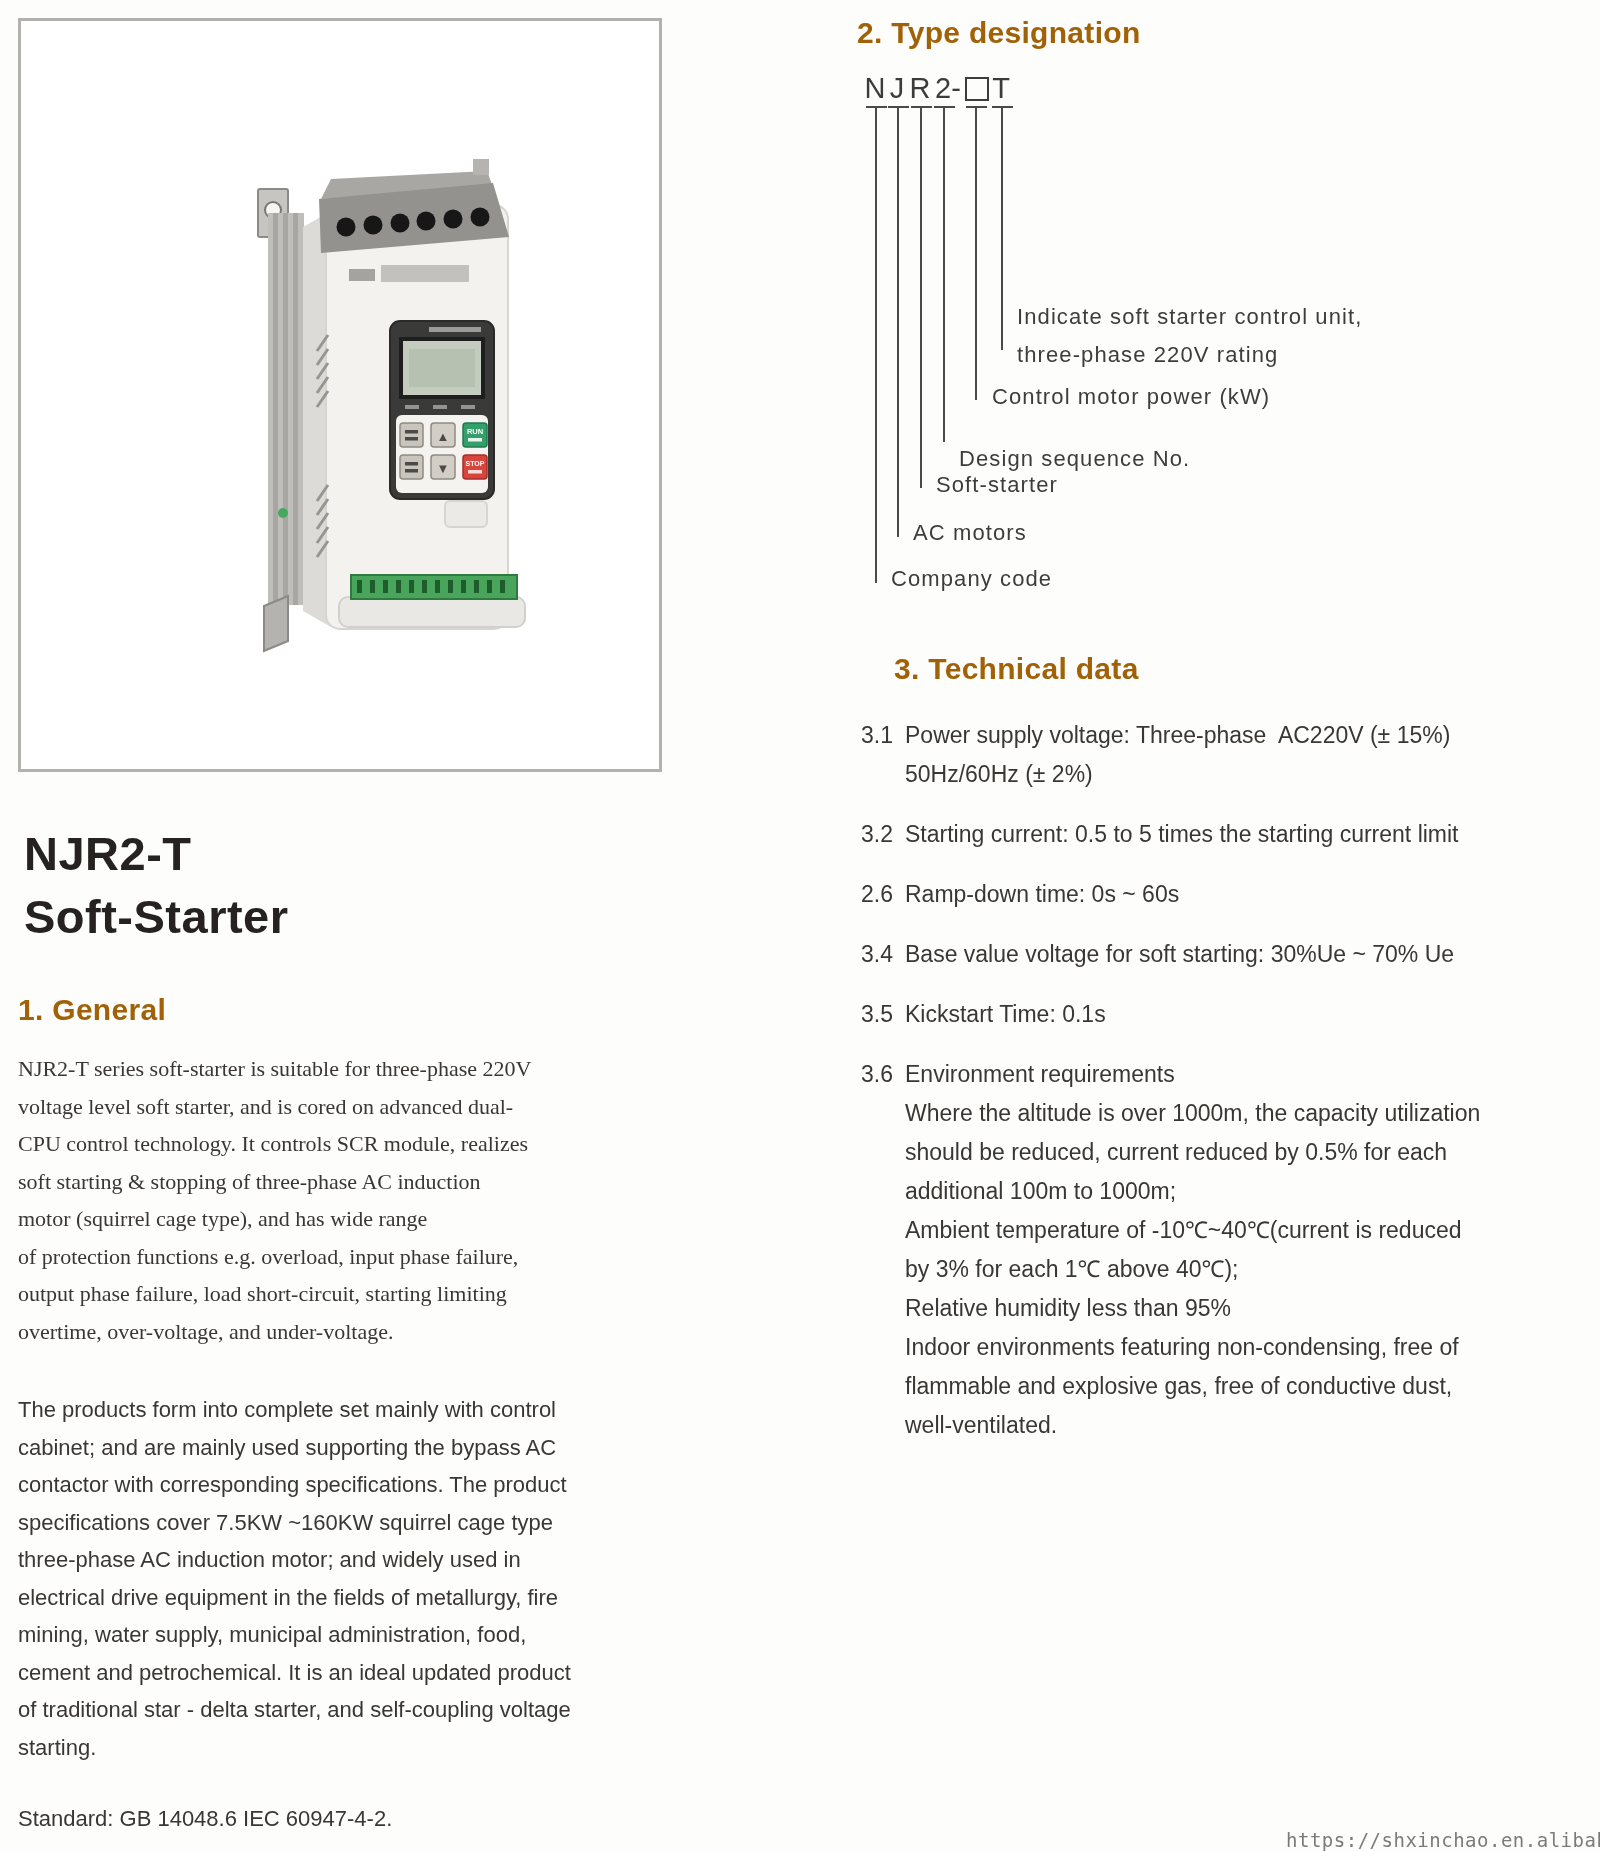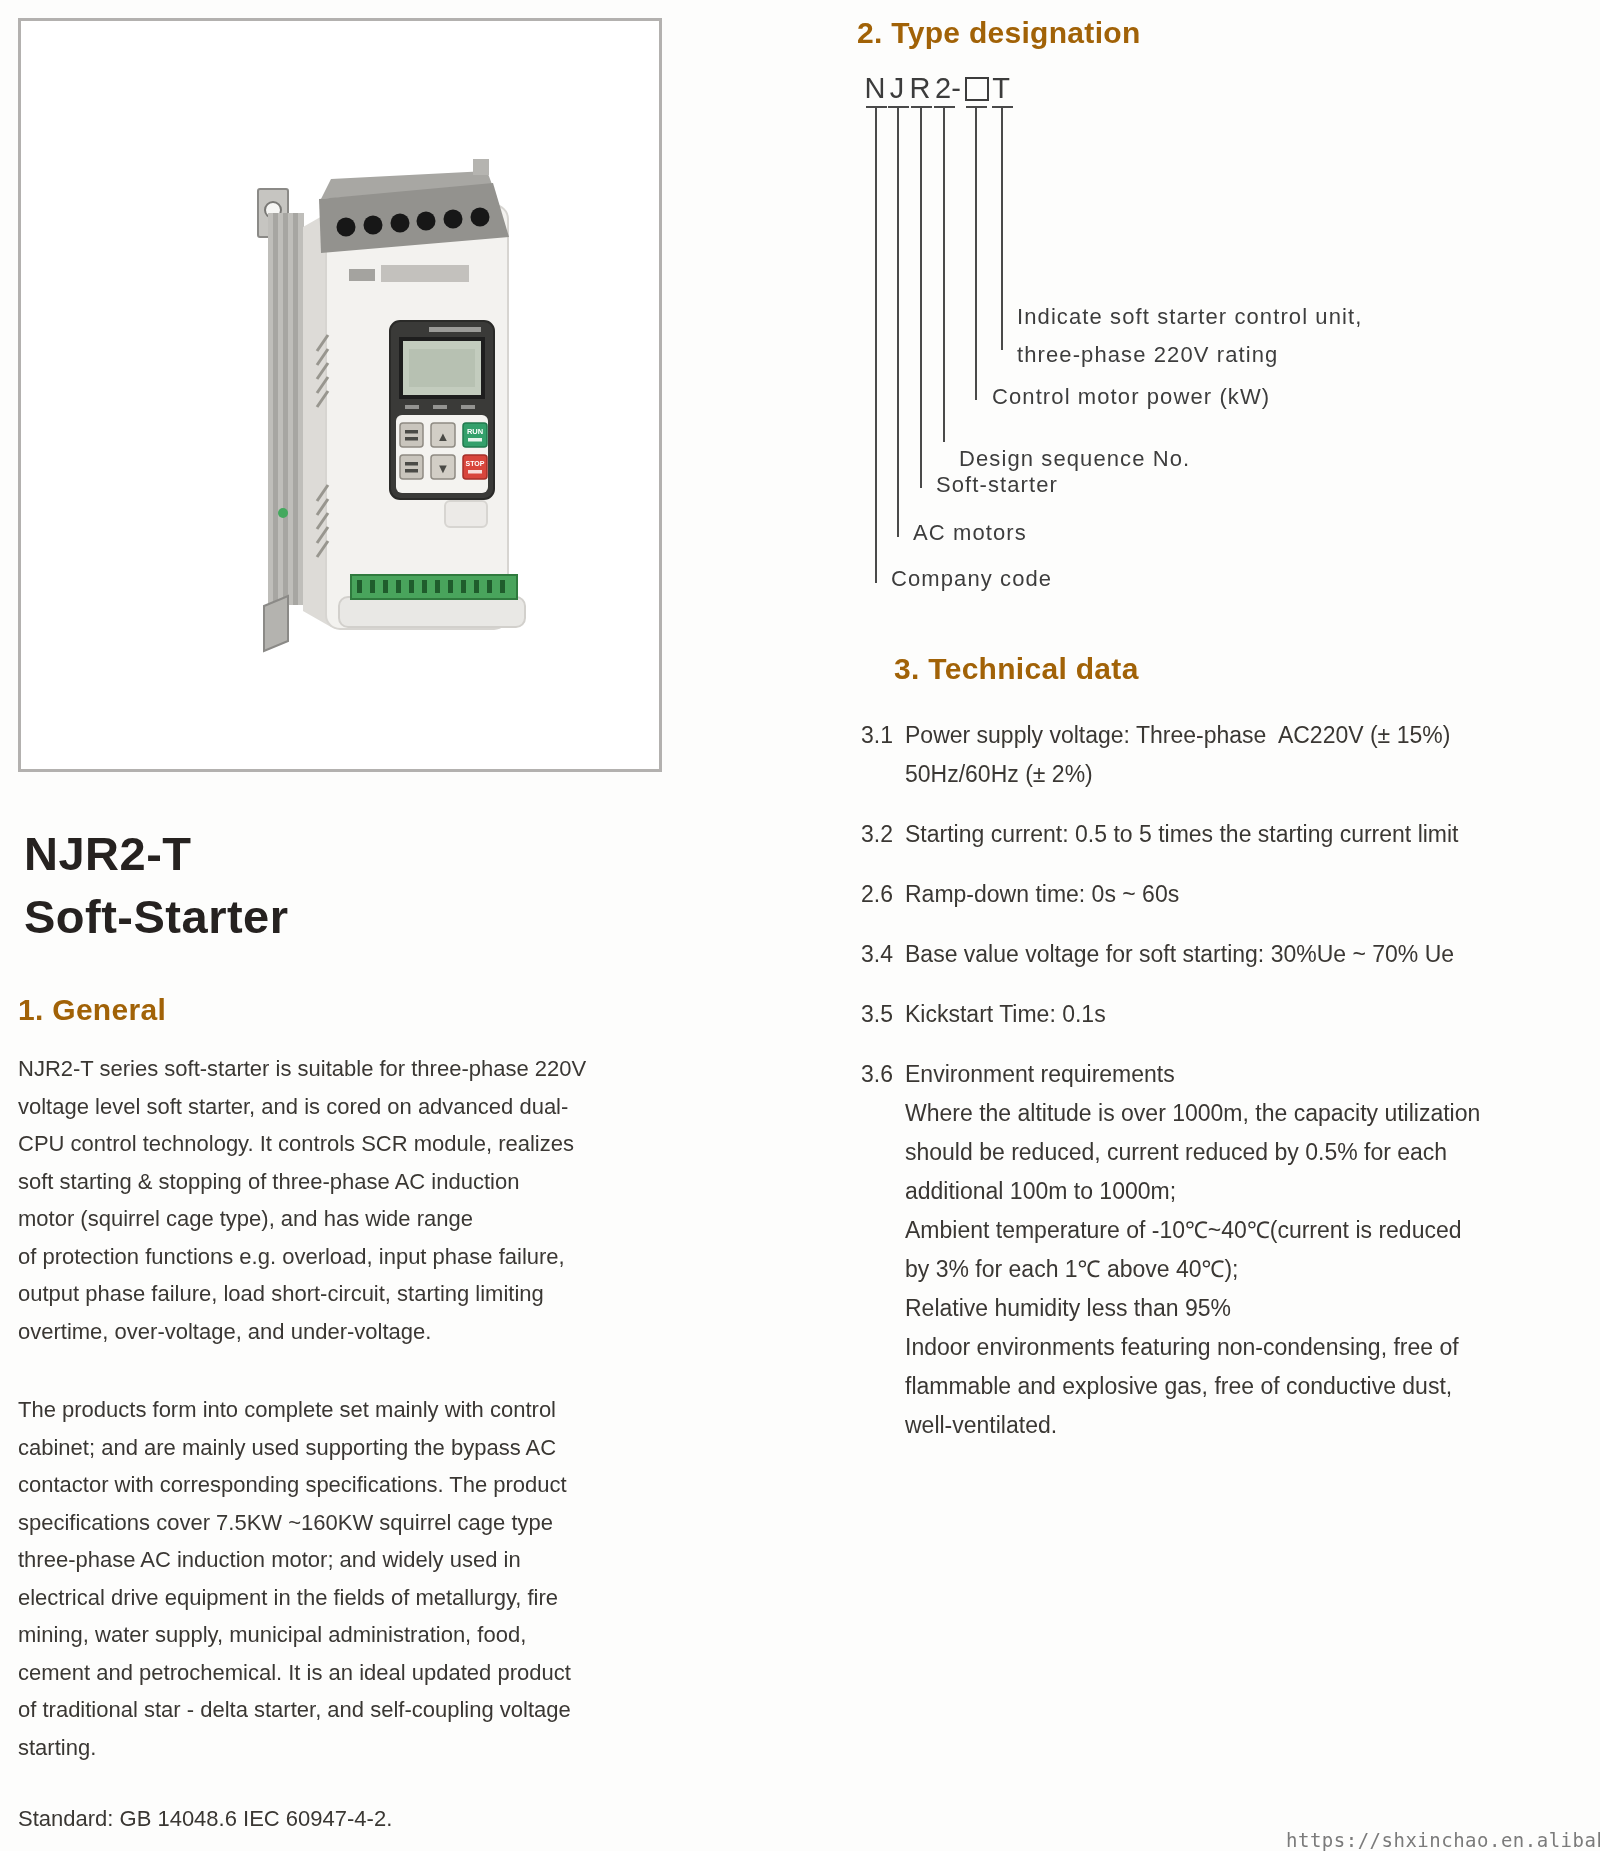--- a/index.html
+++ b/index.html
@@ -138,21 +138,21 @@
     </svg>
   </div>
 
   <div class="page-title">
     <div>NJR2-T</div>
     <div>Soft-Starter</div>
   </div>
 
   <div class="h-blue" style="left:18px;top:993px;">1. General</div>
 
-  <div class="body-text" style="top:1050px;">NJR2-T series soft-starter is suitable for three-phase 220V
+  <div class="body-text" style="top:1050px;font-family:Liberation Serif, serif;">NJR2-T series soft-starter is suitable for three-phase 220V
 voltage level soft starter, and is cored on advanced dual-
 CPU control technology. It controls SCR module, realizes
 soft starting &amp; stopping of three-phase AC induction
 motor (squirrel cage type), and has wide range
 of protection functions e.g. overload, input phase failure,
 output phase failure, load short-circuit, starting limiting
 overtime, over-voltage, and under-voltage.</div>
 
   <div class="body-text" style="top:1391px;">The products form into complete set mainly with control
 cabinet; and are mainly used supporting the bypass AC

